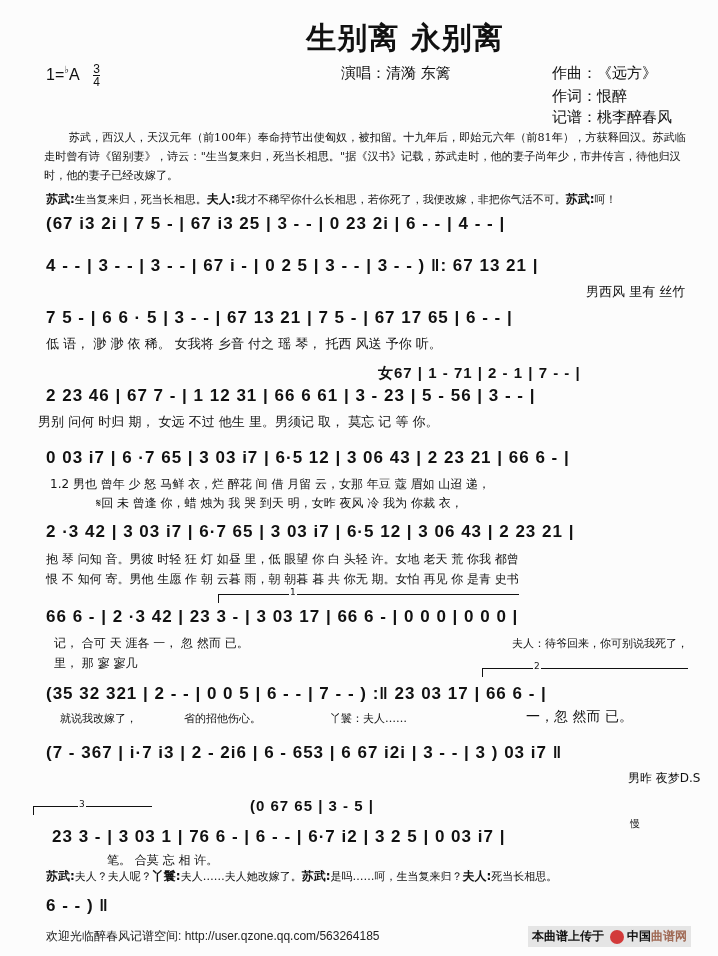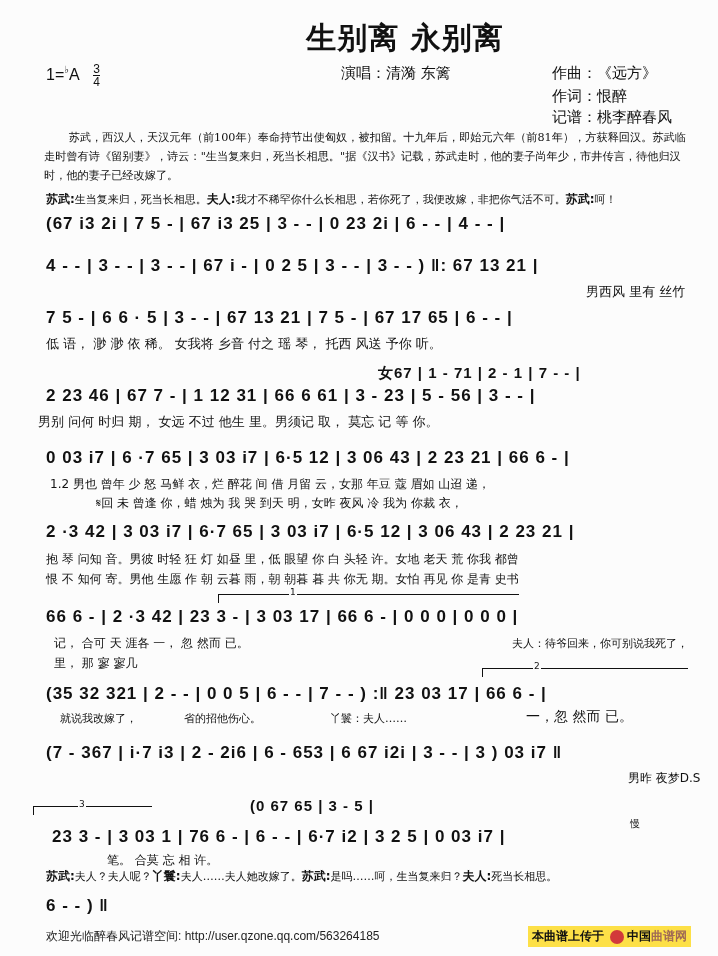--- a/index.html
+++ b/index.html
@@ -14,21 +14,21 @@
   .frac { display: inline-block; vertical-align: middle; text-align: center; font-size: 12px; line-height: 12px; margin-left: 10px; }
   .frac span { display: block; }
   .frac .num { border-bottom: 1px solid #111; }
   .meta { font-family: "DejaVu Serif", serif; font-size: 15px; }
   .intro { left: 40px; top: 128px; width: 650px; font-family: "DejaVu Serif", serif; font-size: 11.2px; line-height: 19px; white-space: normal; text-indent: 2.2em; margin-left: -12px; }
   .dialog { font-family: "DejaVu Serif", serif; font-size: 11px; }
   .dialog b { font-family: "DejaVu Sans", sans-serif; font-weight: bold; font-size: 12px; text-align: right; }
   .notes { font-family: "Liberation Sans", sans-serif; font-weight: bold; font-size: 17px; letter-spacing: 1px; }
   .lyr { font-family: "DejaVu Sans", sans-serif; font-size: 13px; }
   .footer { left: 30px; top: 928px; font-family: Liberation Sans, sans-serif; font-size: 12px; color: #222; }
-  .upload { left: 528px; top: 926px; font-family: "DejaVu Sans", sans-serif; font-size: 12px; font-weight: bold; background: #fde047; padding: 2px 4px; }
+  .upload { left: 528px; top: 926px; font-family: "DejaVu Sans", sans-serif; font-size: 12px; font-weight: bold; background: #e5e5e5; padding: 2px 4px; }
   .logo-mark { display: inline-block; width: 14px; height: 14px; border-radius: 7px; background: #d23a3a; vertical-align: middle; margin: 0 3px 0 6px; }
   .logo-cn { font-weight: bold; color: #111; }
   .logo-cn2 { font-weight: bold; color: #a06a55; }
   .bracket { position: absolute; border-top: 1px solid #111; border-left: 1px solid #111; height: 8px; }
   .bracket span { position: absolute; top: -8px; font-size: 9px; background: #fcfcfc; padding: 0 1px; }
 </style>
 </head>
 <body>
 
 <div class="abs title">生别离 永别离</div>

